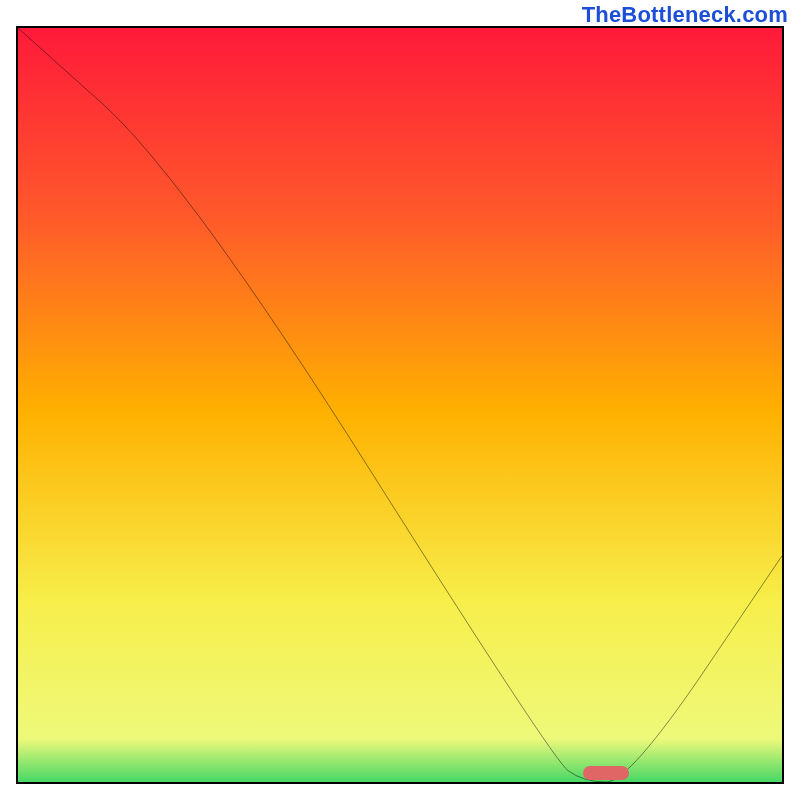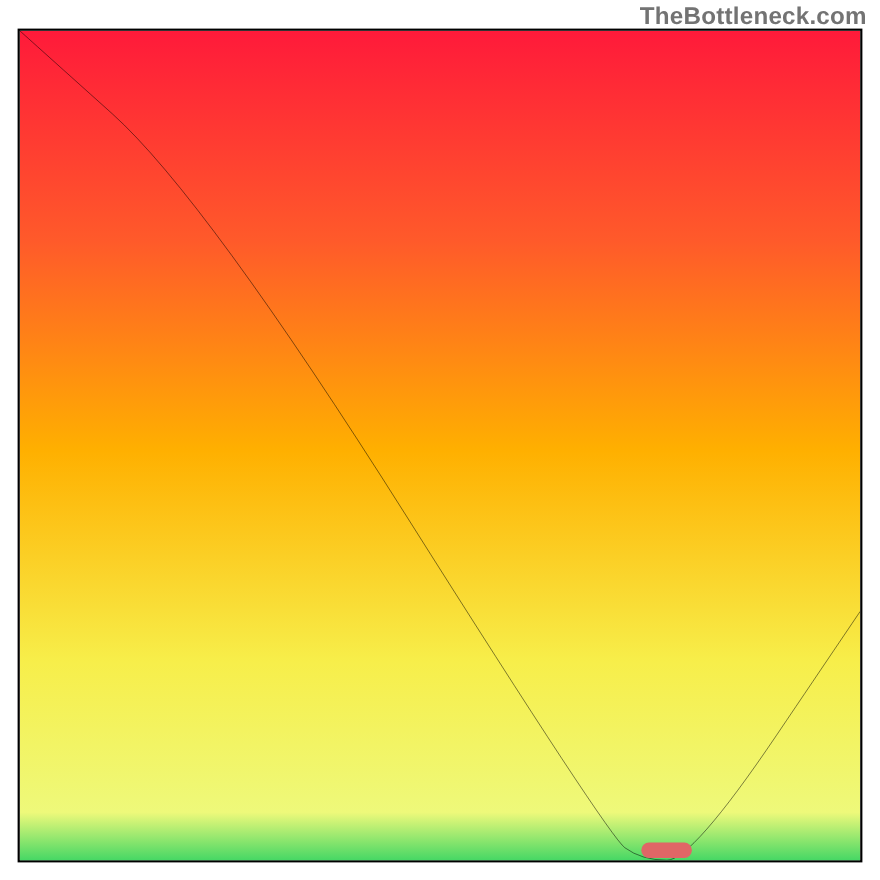--- a/index.html
+++ b/index.html
@@ -14,21 +14,21 @@
     position: relative;
     width: 800px;
     height: 800px;
   }
   .watermark {
     position: absolute;
     top: 2px;
     right: 12px;
     font-size: 22px;
     font-weight: 600;
-    color: #737373;
+    color: #1d4ed8;
     z-index: 10;
     letter-spacing: 0.2px;
   }
   .plot-area {
     position: absolute;
     left: 16px;
     top: 26px;
     width: 768px;
     height: 758px;
     border: 2px solid #000;

